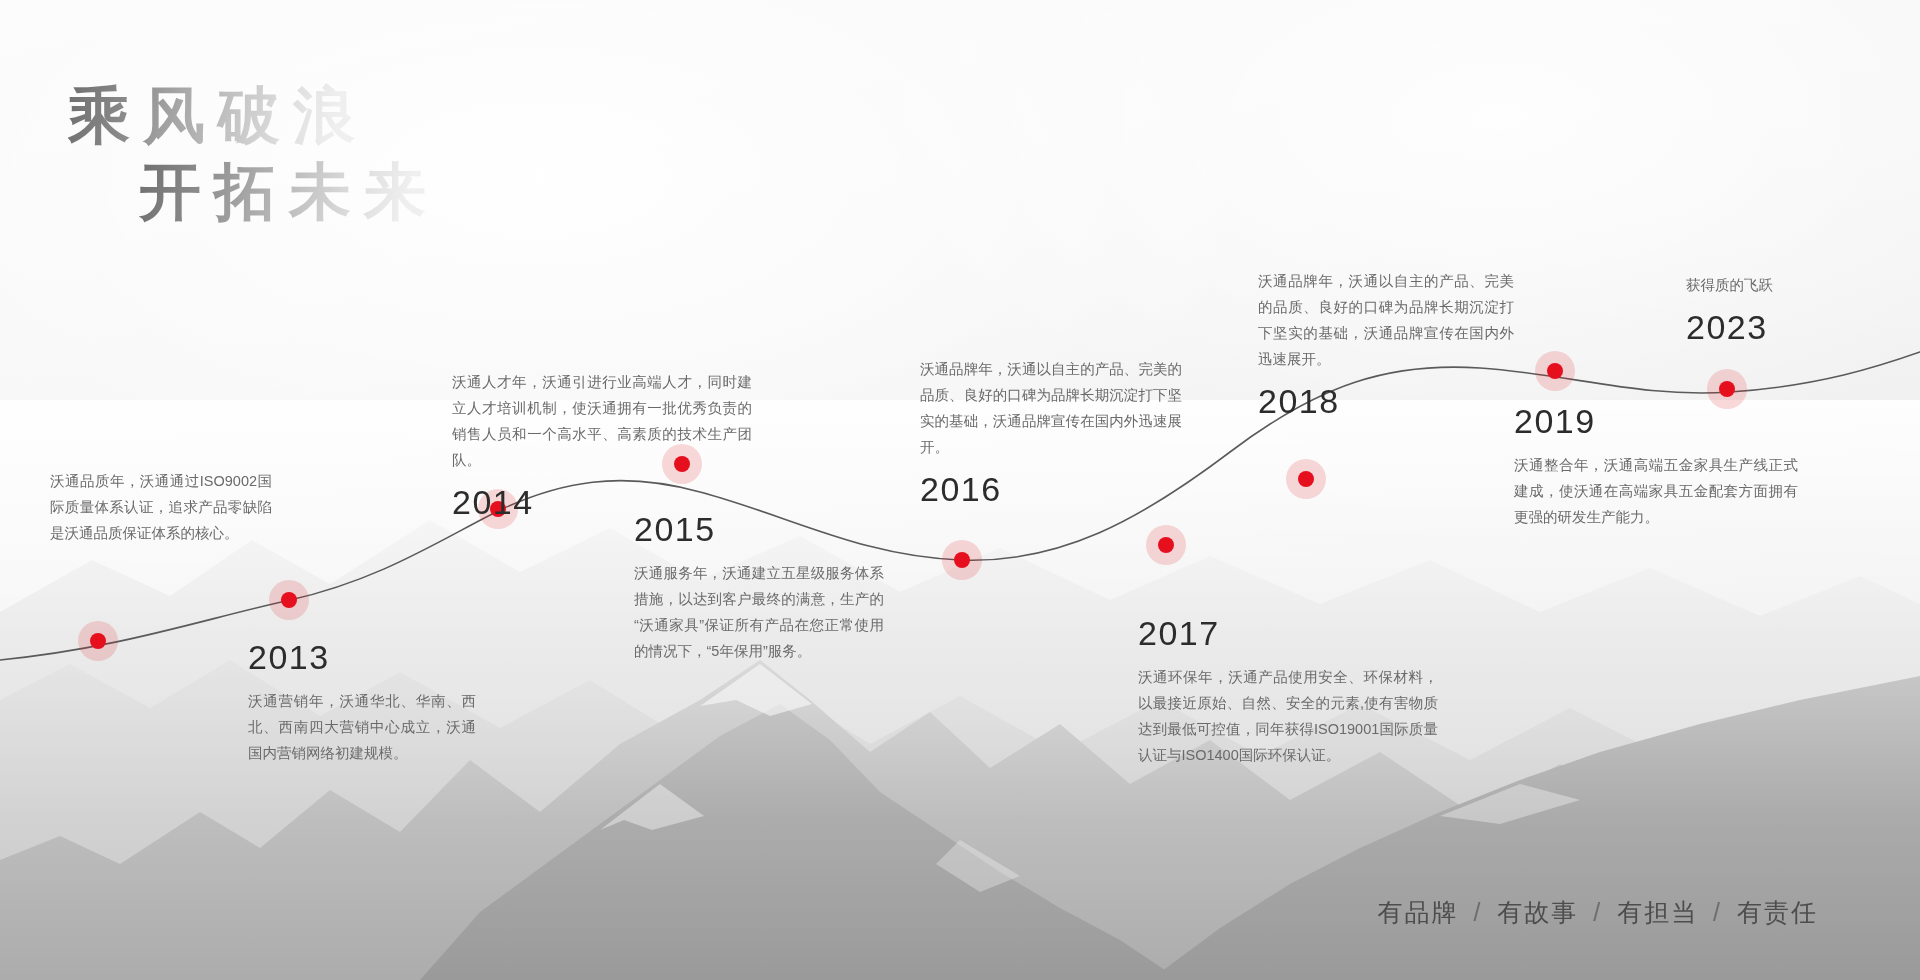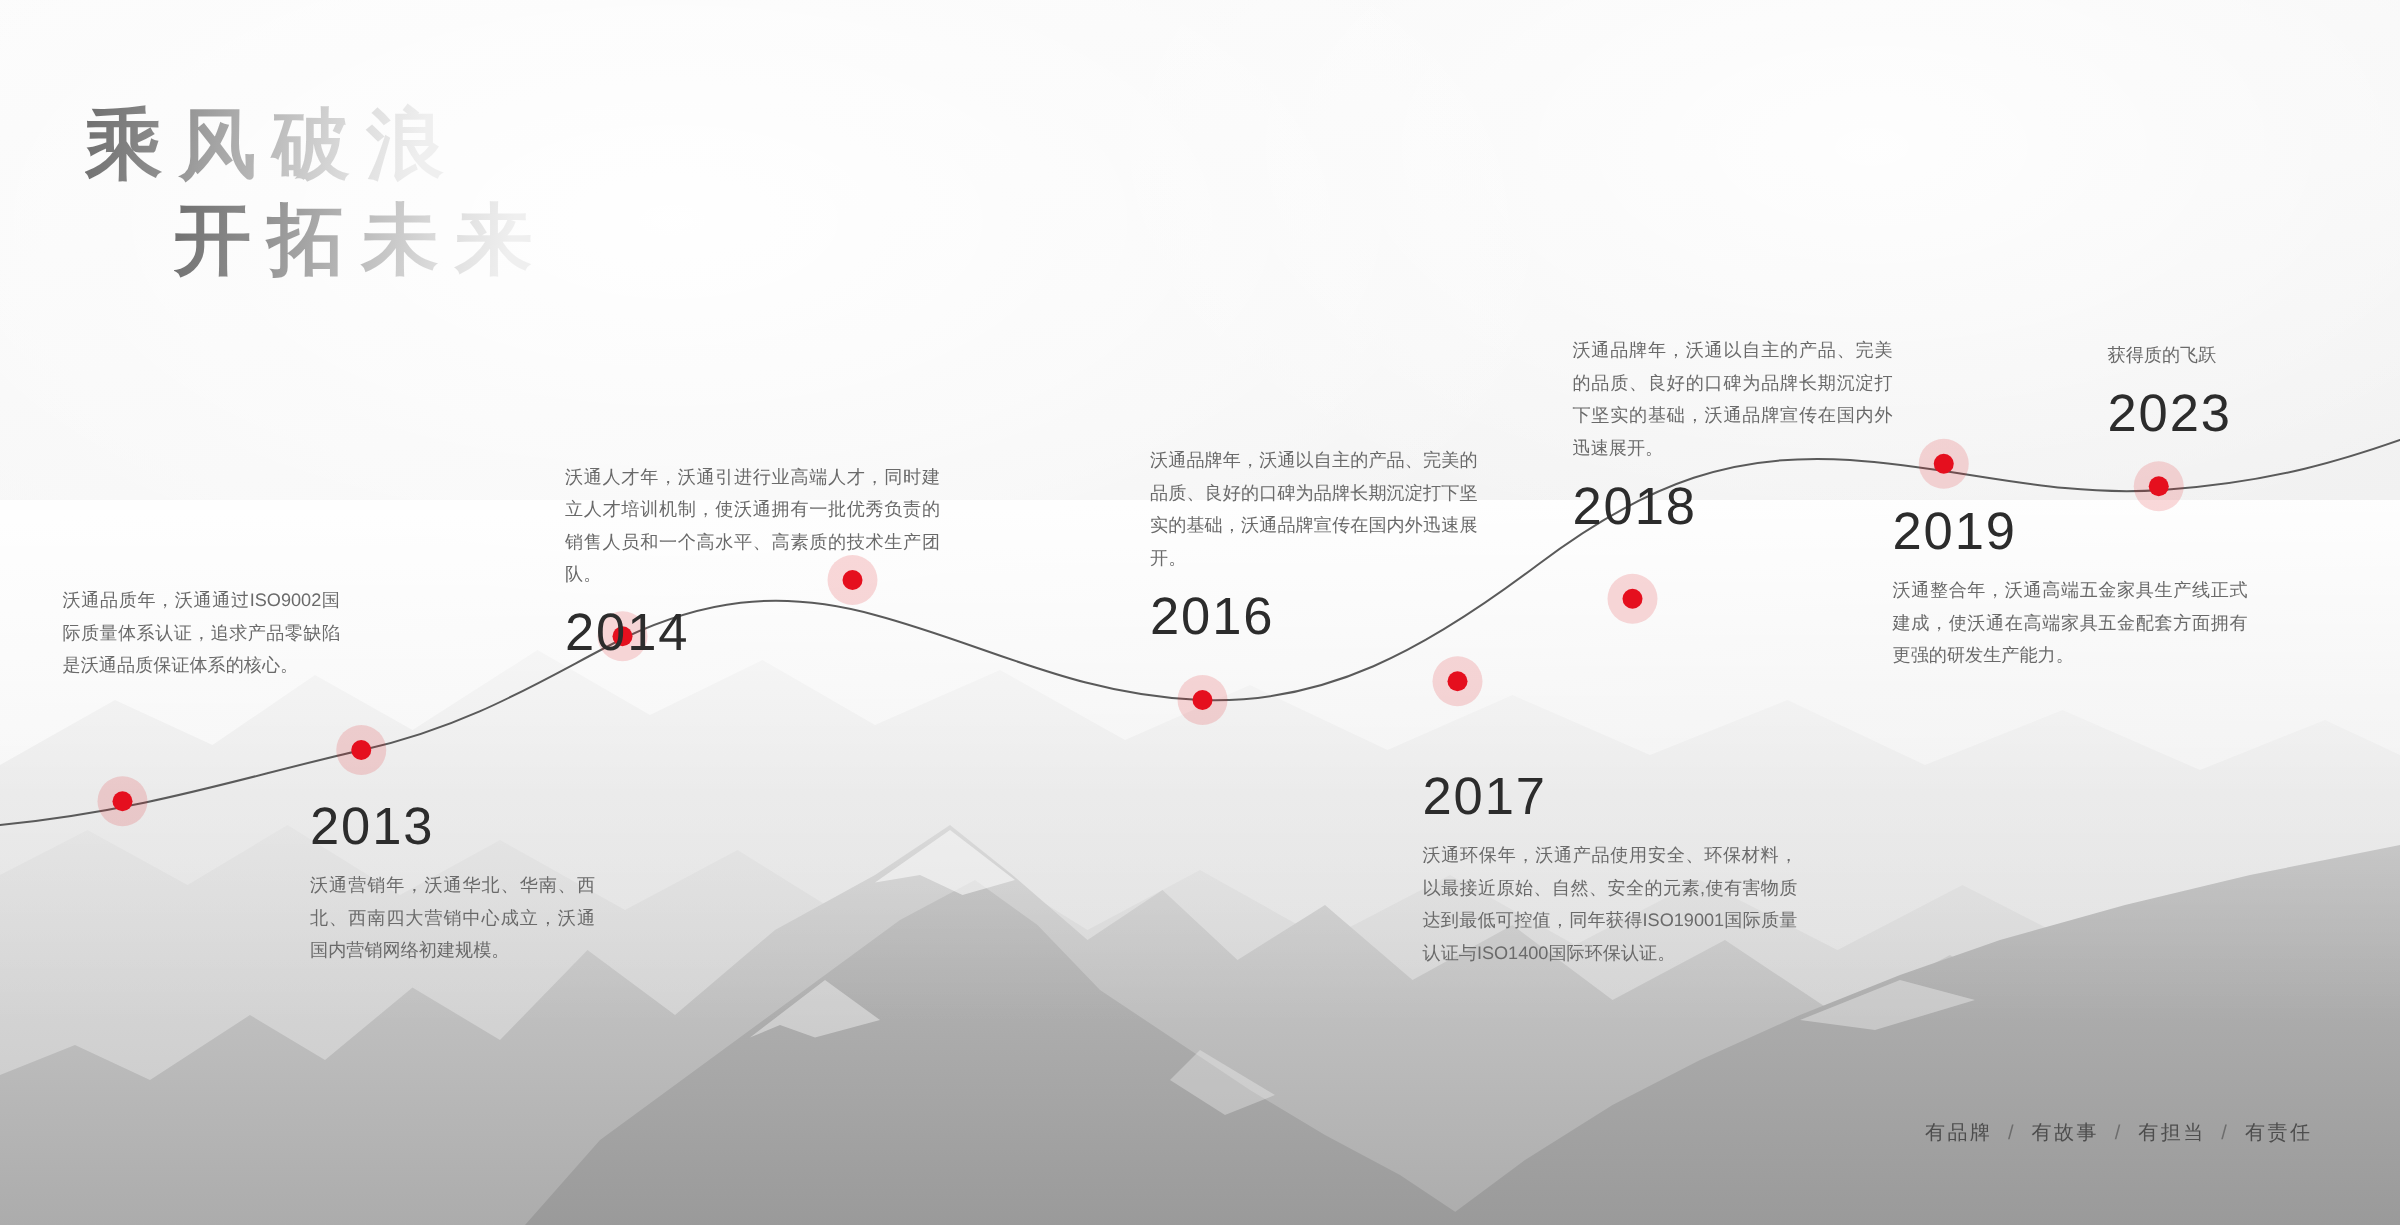--- a/index.html
+++ b/index.html
@@ -82,43 +82,43 @@
     border-radius: 50%;
     background: #e50f1e;
   }
 
   
   .entry {
     position: absolute;
     width: 232px;
   }
   .entry .year {
-    font-size: 42px;
+    font-size: 34px;
     font-weight: 400;
     color: #2c2c2c;
     letter-spacing: 1.5px;
     line-height: 1;
     white-space: nowrap;
   }
   .entry .desc {
     font-size: 14.5px;
     line-height: 26px;
     color: #6a6a6a;
     text-align: justify;
     text-justify: inter-ideograph;
   }
   .entry.above .desc { margin-bottom: 12px; }
   .entry.below .desc { margin-top: 14px; }
 
   
   #footer-tagline {
     position: absolute;
-    right: 70px;
+    right: 102px;
     top: 896px;
-    font-size: 16px;
+    font-size: 25px;
     letter-spacing: 2px;
     color: #4d4d4d;
     white-space: nowrap;
   }
   #footer-tagline .sep {
     color: #6d6d6d;
     padding: 0 6px;
   }
 </style>
 </head>
@@ -233,20 +233,24 @@
   <div class="entry below" style="left:248px; top:640px; width:228px;">
     <div class="year">2013</div>
     <div class="desc">沃通营销年，沃通华北、华南、西北、西南四大营销中心成立，沃通国内营销网络初建规模。</div>
   </div>
 
   <div class="entry above" style="left:452px; top:324px; width:300px;margin-top:45px;">
     <div class="desc">沃通人才年，沃通引进行业高端人才，同时建立人才培训机制，使沃通拥有一批优秀负责的销售人员和一个高水平、高素质的技术生产团队。</div>
     <div class="year">2014</div>
   </div>
 
+  <div class="entry below" style="left:634px; top:512px; width:250px;">
+    <div class="year">2015</div>
+    <div class="desc">沃通服务年，沃通建立五星级服务体系措施，以达到客户最终的满意，生产的“沃通家具”保证所有产品在您正常使用的情况下，“5年保用”服务。</div>
+  </div>
 
   <div class="entry above" style="left:920px; top:356px; width:262px;">
     <div class="desc">沃通品牌年，沃通以自主的产品、完美的品质、良好的口碑为品牌长期沉淀打下坚实的基础，沃通品牌宣传在国内外迅速展开。</div>
     <div class="year">2016</div>
   </div>
 
   <div class="entry below" style="left:1138px; top:592px; width:300px;margin-top:24px;">
     <div class="year">2017</div>
     <div class="desc">沃通环保年，沃通产品使用安全、环保材料，以最接近原始、自然、安全的元素,使有害物质达到最低可控值，同年获得ISO19001国际质量认证与ISO1400国际环保认证。</div>
   </div>

